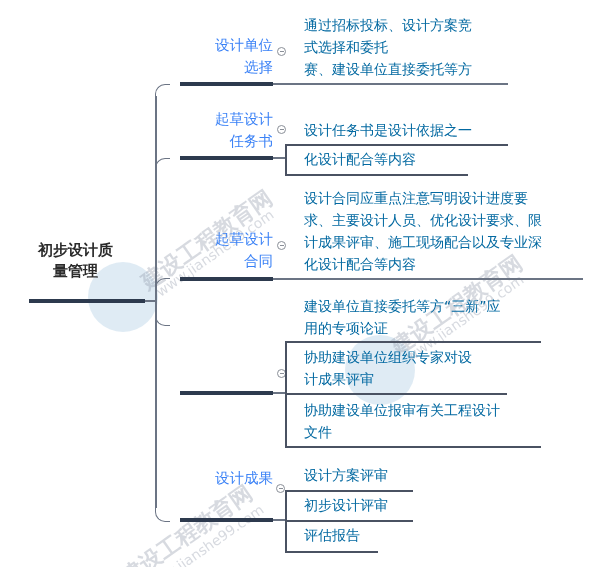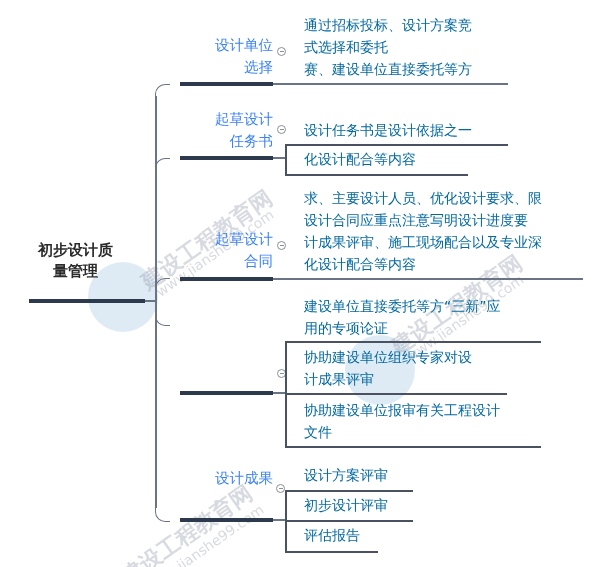--- a/index.html
+++ b/index.html
@@ -82,22 +82,22 @@
 <div class="abs hline" style="left:285px;top:174px;width:183px;"></div>
 
 <div class="abs branch-label" style="top:228px;">
   <div>起草设计</div>
   <div>合同</div>
 </div>
 <div class="abs branch-bar" style="top:277px;"></div>
 <div class="abs collapse" style="left:277px;top:241px;"></div>
 <div class="abs link" style="left:273px;top:278px;width:310px;"></div>
 <div class="abs leaf" style="top:187px;">
+  <div>设计合同应重点注意写明设计进度要</div>
   <div>求、主要设计人员、优化设计要求、限</div>
-  <div>设计合同应重点注意写明设计进度要</div>
   <div>计成果评审、施工现场配合以及专业深</div>
   <div>化设计配合等内容</div>
 </div>
 
 <div class="abs branch-label" style="top:342px;">
 </div>
 <div class="abs branch-bar" style="top:391px;"></div>
 <div class="abs collapse" style="left:277px;top:369px;"></div>
 <div class="abs link" style="left:273px;top:392px;width:12px;"></div>
 <div class="abs leaf" style="top:295px;">

